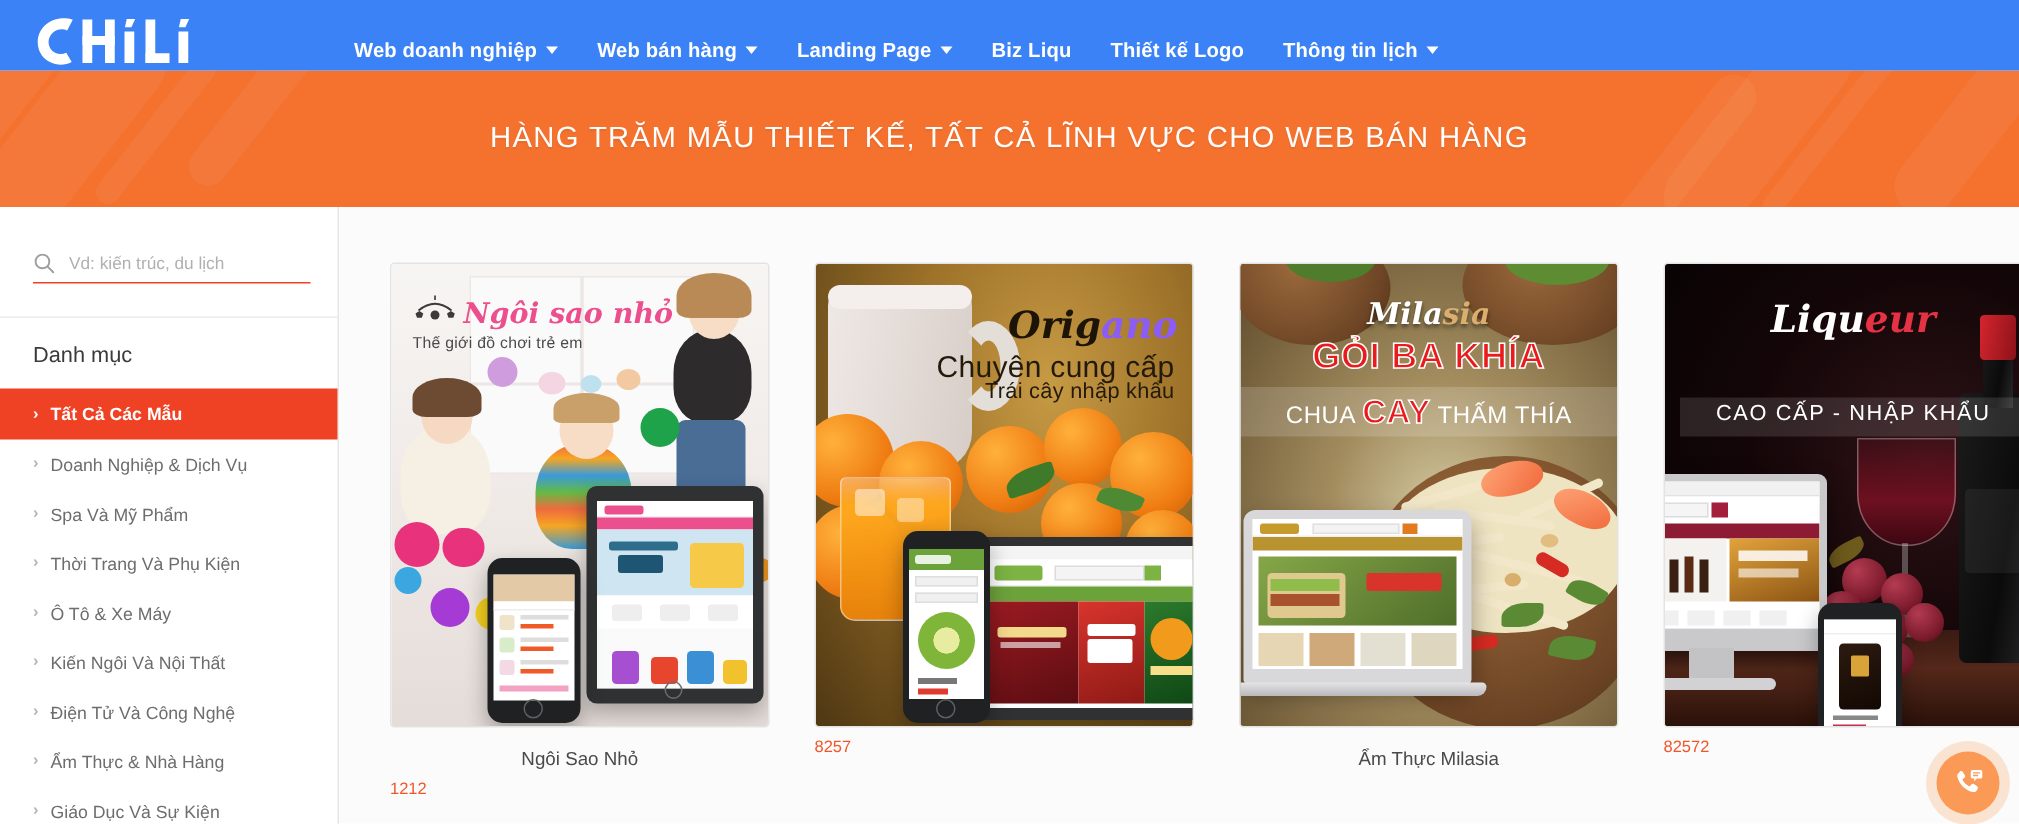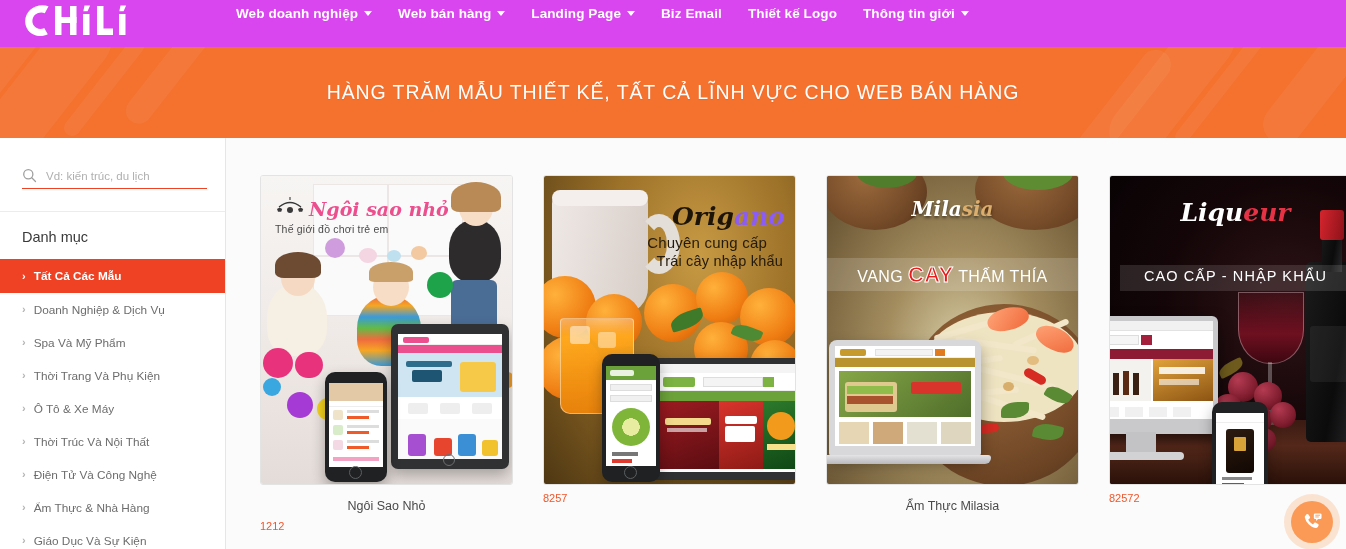--- a/index.html
+++ b/index.html
@@ -7,22 +7,22 @@
     width: 1346px; height: 549px;
     overflow: hidden;
     font-family: "Liberation Sans", sans-serif;
     background: #ffffff;
   }
 
   
   .topbar {
     position: absolute; top: 0; left: 0;
     width: 1346px; height: 47px;
-    background: #d946ef;
-    display: flex; align-items: flex-start;
+    background: #3b82f6;
+    display: flex; align-items: flex-end;
     z-index: 30;
   }
   .logo {
     margin-left: 22px; width: 130px; height: 40px;
     display: flex; align-items: center;
     position: relative;
   }
   .logo svg { display: block; }
 
   .nav { display: flex; align-items: center; margin-left: 84px; }
@@ -156,21 +156,21 @@
     position:absolute; background:#2f3133; border-radius:7px;
     box-shadow:0 6px 14px rgba(0,0,0,.28);
   }
   .dev-scr { position:absolute; background:#ffffff; overflow:hidden; }
   .dev-phone { position:absolute; background:#1f2123; border-radius:10px; box-shadow:0 6px 14px rgba(0,0,0,.3); }
 
   
   .a2-bg { position:absolute; inset:0; background:radial-gradient(ellipse at 62% 26%, #c79a44 0%, #9d7229 42%, #4e3713 100%); }
   .a2-brand { position:absolute; right:10px; top:26px; font-family:"DejaVu Serif",serif; font-style:italic; font-size:25px; font-weight:bold; color:#1d1408; }
   .a2-brand .grn { color:#8b5cf6; }
-  .a2-l1 { position:absolute; right:28px; top:58px; font-size:15px; color:#241a0c; letter-spacing:.2px;}
+  .a2-l1 { position:absolute; right:12px; top:58px; font-size:20px; color:#241a0c; letter-spacing:.2px;}
   .a2-l2 { position:absolute; right:12px; top:77px; font-size:14.5px; color:#241a0c; letter-spacing:.2px;}
   .orange { position:absolute; border-radius:50%; background:radial-gradient(circle at 34% 30%, #ffb13b, #ef7c12 62%, #c85c06); }
   .a2-jug { position:absolute; background:linear-gradient(100deg,#efe9e6,#d7cdc7); border-radius:14px 14px 26px 26px; }
 
   
   .a3-bg { position:absolute; inset:0; background:radial-gradient(ellipse at 54% 58%, #d9cfa9 0%, #a38d5f 40%, #5e4a2b 100%); }
   .a3-bowl { position:absolute; border-radius:50%; background:radial-gradient(circle at 40% 30%, #9c6a3c, #6d4525 70%, #4a2d16); }
   .a3-brand { position:absolute; width:100%; top:21px; text-align:center; font-family:"DejaVu Serif",serif; font-style:italic; font-weight:bold; font-size:20px; color:#ffffff; text-shadow:0 2px 3px rgba(0,0,0,.5); }
   .a3-brand .tan { color:#dcae6e; }
   .a3-h1 { position:absolute; width:100%; top:48px; text-align:center; font-size:24px; font-weight:bold; color:#e81c1c; letter-spacing:.5px; -webkit-text-stroke:1px #fff; }
@@ -231,27 +231,27 @@
     </div>
     <div class="nav-item">
       <span>Web bán hàng</span>
       <span class="caret"></span>
     </div>
     <div class="nav-item">
       <span>Landing Page</span>
       <span class="caret"></span>
     </div>
     <div class="nav-item">
-      <span>Biz Email</span>
+      <span>Biz Liqu</span>
     </div>
     <div class="nav-item">
       <span>Thiết kế Logo</span>
     </div>
     <div class="nav-item">
-      <span>Thông tin giới</span>
+      <span>Thông tin lịch</span>
       <span class="caret"></span>
     </div>
   </div>
 </div>
 
 <div class="hero">
   <div class="hero-stripes">
     <div class="stripe" style="left:-30px; top:-40px; width:34px; height:150px;"></div>
     <div class="stripe" style="left:22px; top:-46px; width:58px; height:160px;"></div>
     <div class="stripe" style="left:96px; top:-20px; width:16px; height:120px;"></div>
@@ -297,21 +297,21 @@
       <li class="cat-item">
         <span class="chev">›</span>
         <span>Thời Trang Và Phụ Kiện</span>
       </li>
       <li class="cat-item">
         <span class="chev">›</span>
         <span>Ô Tô &amp; Xe Máy</span>
       </li>
       <li class="cat-item">
         <span class="chev">›</span>
-        <span>Thời Trúc Và Nội Thất</span>
+        <span>Kiến Ngôi Và Nội Thất</span>
       </li>
       <li class="cat-item">
         <span class="chev">›</span>
         <span>Điện Tử Và Công Nghệ</span>
       </li>
       <li class="cat-item">
         <span class="chev">›</span>
         <span>Ẩm Thực &amp; Nhà Hàng</span>
       </li>
       <li class="cat-item">
@@ -530,22 +530,23 @@
                 <div style="position:absolute;left:76px;top:36px;width:50px;height:12px;background:#d8342c;border-radius:2px;"></div>
                 <div style="position:absolute;left:4px;top:76px;width:30px;height:22px;background:#e6d6b4;"></div>
                 <div style="position:absolute;left:38px;top:76px;width:30px;height:22px;background:#cfa97a;"></div>
                 <div style="position:absolute;left:72px;top:76px;width:30px;height:22px;background:#e3e0d2;"></div>
                 <div style="position:absolute;left:106px;top:76px;width:30px;height:22px;background:#dfd6c0;"></div>
               </div>
               <div style="position:absolute;left:-10px;bottom:-8px;width:172px;height:9px;background:linear-gradient(180deg,#e4e4e6,#b9b9bd);border-radius:3px 3px 6px 6px;"></div>
             </div>
 
             <div class="a3-brand"><span>Mila</span><span class="tan">sia</span></div>
+            <div class="a3-h1">GỎI BA KHÍA</div>
             <div class="a3-band"></div>
-            <div class="a3-h2"><span>VANG</span> <span class="big">CAY</span> <span>THẤM THÍA</span></div>
+            <div class="a3-h2"><span>CHUA</span> <span class="big">CAY</span> <span>THẤM THÍA</span></div>
           </div>
         </div>
         <div class="card-title">Ẩm Thực Milasia</div>
       </div>
 
       <div class="card" style="margin-right:0;">
         <div class="thumb">
           <div class="art">
             <div class="a4-bg"></div>
 

